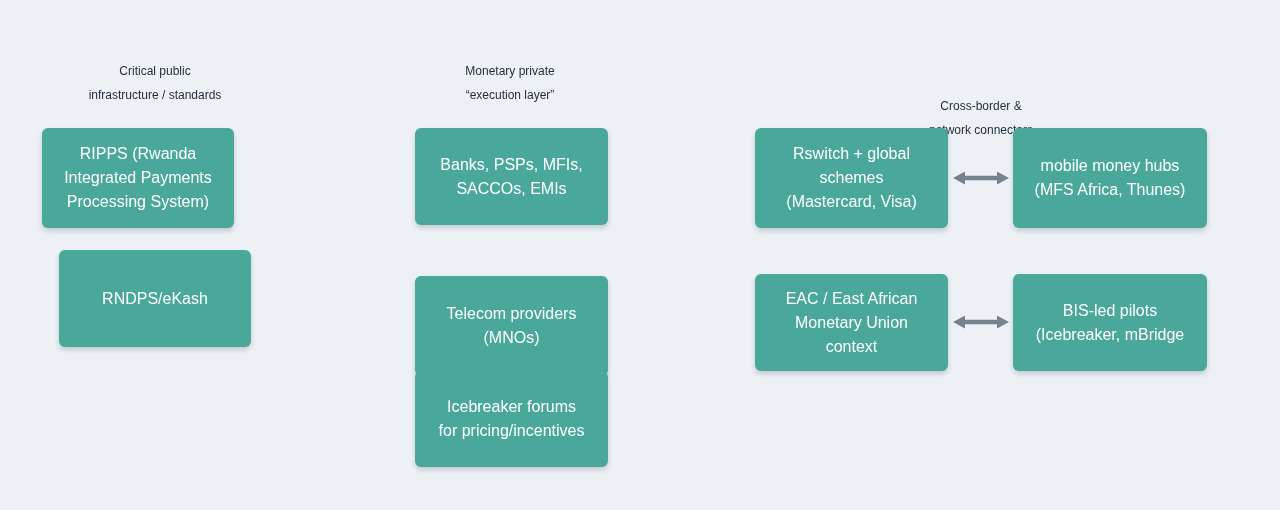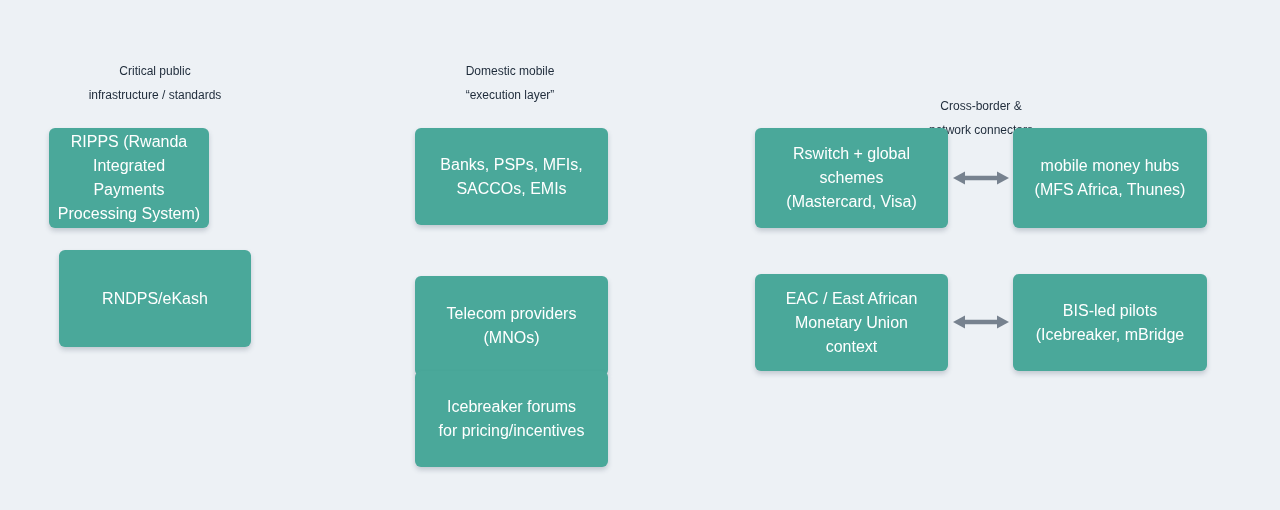--- a/index.html
+++ b/index.html
@@ -53,27 +53,27 @@
   }
 </style>
 </head>
 <body>
 
 <div class="canvas">
 
   <div class="col-header" style="left:35px;top:59px;">Critical public
 infrastructure / standards</div>
 
-  <div class="col-header" style="left:390px;top:59px;">Domestic mobile
+  <div class="col-header" style="left:390px;top:59px;">Monetary private
 “execution layer”</div>
 
   <div class="col-header" style="left:861px;top:66px;margin-top:28px;">Cross-border &amp;
 network connectors</div>
 
-  <div class="node" style="left:49px;top:128px;width:160px;height:100px;">RIPPS (Rwanda
+  <div class="node" style="left:42px;top:128px;width:192px;height:100px;">RIPPS (Rwanda
 Integrated Payments
 Processing System)</div>
 
   <div class="node" style="left:59px;top:250px;width:192px;height:97px;">RNDPS/eKash</div>
 
   <div class="node" style="left:415px;top:128px;width:193px;height:97px;">Banks, PSPs, MFIs,
 SACCOs, EMIs</div>
 
   <div class="node" style="left:415px;top:251px;width:193px;height:100px;margin-top:25px;">Telecom providers
 (MNOs)</div>

